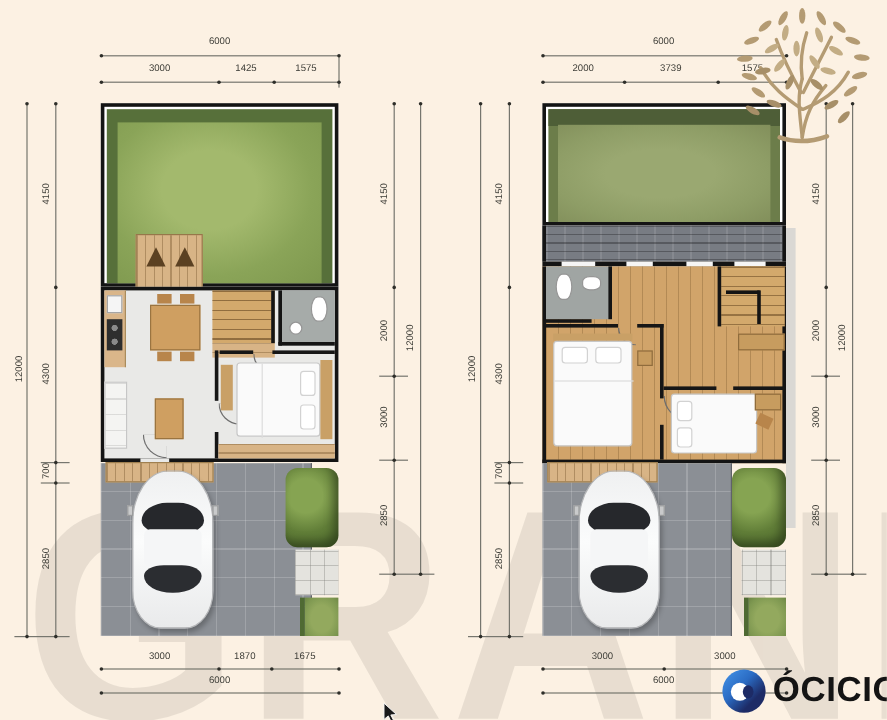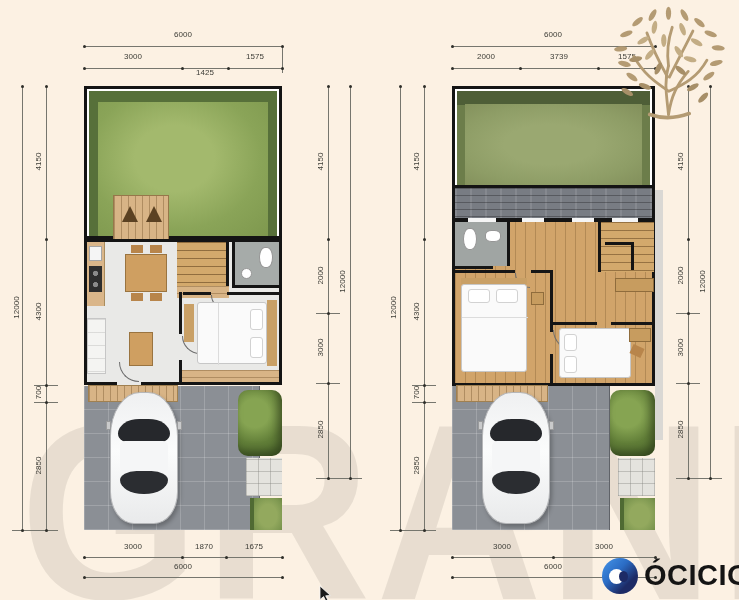--- a/index.html
+++ b/index.html
@@ -160,21 +160,21 @@
   <div class="grasspatch" style="left:168px;top:412px;width:35px;height:32px;border-left:4px solid #4f6a33;"></div>
 </div>
 
 <div class="abs" style="left:655px;top:190px;width:8px;height:250px;background:#dad8d4;z-index:2;"></div>
 
 <div class="dim" style="left:148px;top:30px;width:70px;">6000</div>
 <div class="lnh" style="left:84px;top:46px;width:198px;"></div>
 <div class="tk" style="left:84px;top:46px;"></div>
 <div class="tk" style="left:282px;top:46px;"></div>
 <div class="dim" style="left:108px;top:52px;width:50px;">3000</div>
-<div class="dim" style="left:180px;top:52px;width:50px;margin-top:16px;">1425</div>
+<div class="dim" style="left:180px;top:52px;width:50px;">1425</div>
 <div class="dim" style="left:230px;top:52px;width:50px;">1575</div>
 <div class="lnh" style="left:84px;top:68px;width:198px;"></div>
 <div class="lnv" style="left:282px;top:46px;height:27px;"></div>
 <div class="tk" style="left:84px;top:68px;"></div>
 <div class="tk" style="left:182px;top:68px;"></div>
 <div class="tk" style="left:228px;top:68px;"></div>
 <div class="tk" style="left:282px;top:68px;"></div>
 
 <div class="dim" style="left:518px;top:30px;width:70px;">6000</div>
 <div class="lnh" style="left:452px;top:46px;width:203px;"></div>

